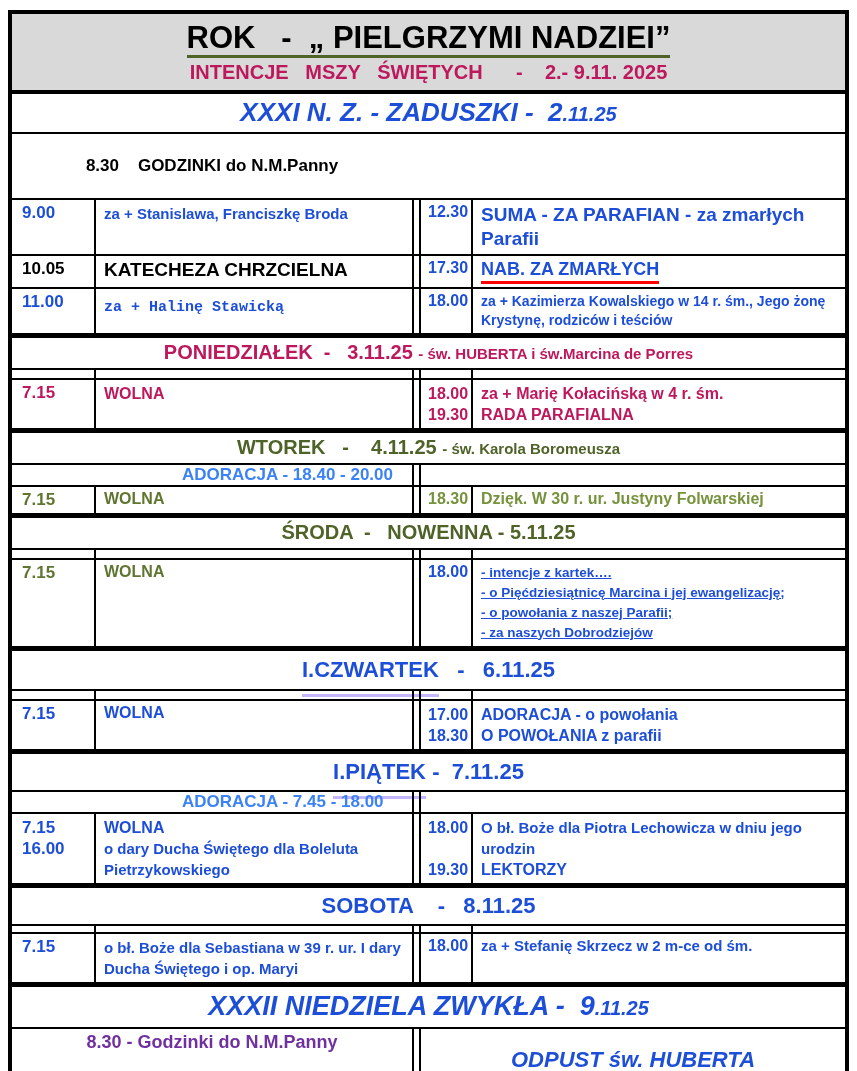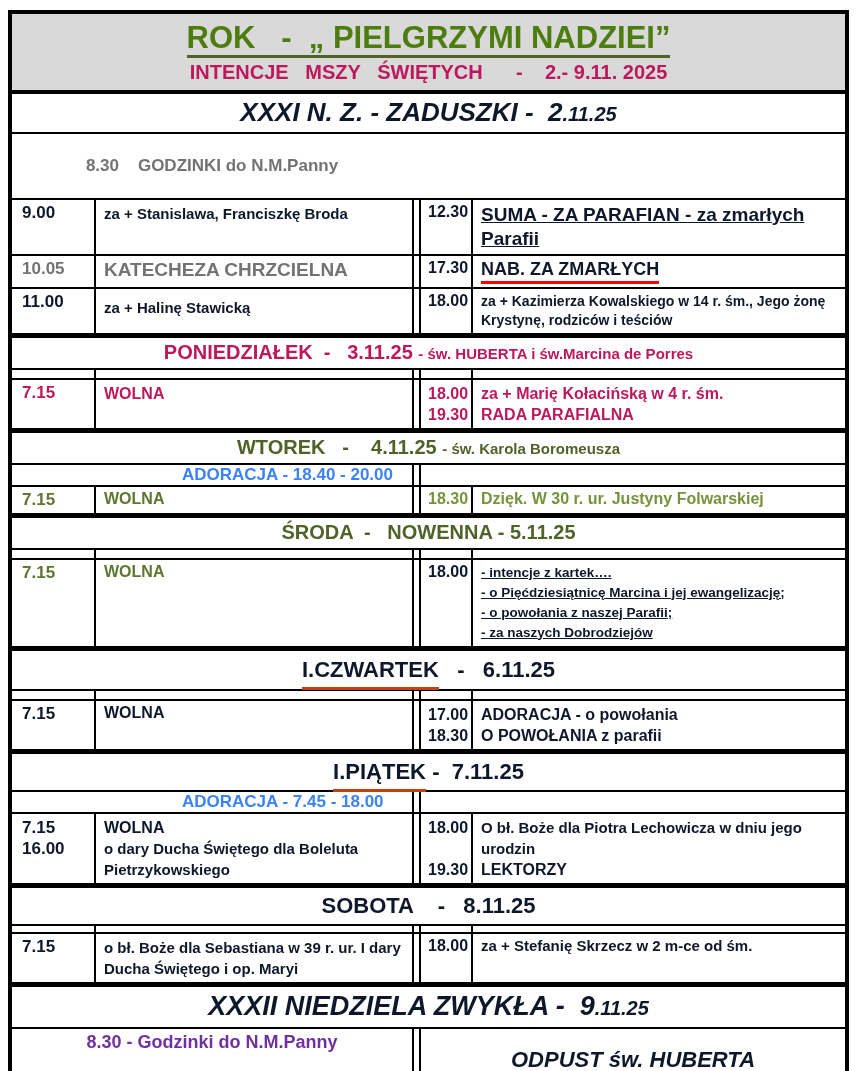--- a/index.html
+++ b/index.html
@@ -5,44 +5,44 @@
   html,body{margin:0;padding:0;background:#fff;}
   body{
     width:857px;height:1071px;
     font-family:"Liberation Sans","DejaVu Sans",sans-serif;
     font-weight:bold;
     -webkit-font-smoothing:antialiased;
   }
   .sheet{margin:10px 8px 0 8px;border:4px solid #000;background:#fff;}
 
   
-  .red{color:#0f172a}
-  .blue{color:#737373}
+  .red{color:#1d4ed8}
+  .blue{color:#000000}
   .orange{color:#be185d}
   .olive{color:#4f6228}
   .green{color:#76923c}
   .greendark{color:#5f7530}
   .lime{color:#3b82f6}
   .purple{color:#7030a0}
 
   
   .masthead{background:#d9d9d9;border-bottom:4px solid #000;text-align:center;padding:8px 0 6px 0;}
-  .m1{display:inline-block;font-size:31px;color:#4d7c0f;border-bottom:3px solid #4f6228;line-height:1.05;white-space:pre;}
+  .m1{display:inline-block;font-size:31px;color:#000000;border-bottom:3px solid #4f6228;line-height:1.05;white-space:pre;}
   .m2{display:block;font-size:20px;color:#be185d;margin-top:3px;white-space:pre;}
 
   
   .day-header{border-bottom:2px solid #000;text-align:center;padding:3px 0 4px 0;white-space:pre;}
   .bt3{border-top:3px solid #000;}
   .sunday-title{font-size:26px;font-style:italic;}
   .date-big{font-size:26px;font-style:italic;}
   .date-small{font-size:20px;font-style:italic;}
   .dh-main{font-size:20px;}
   .dh-sub{font-size:15px;}
   .dh-red-big{font-size:22px;}
-  .u-word{border-bottom:3px solid #c2410c;padding-bottom:5px;}
+  .u-word{border-bottom:3px solid #c4b5fd;padding-bottom:12px;}
 
   
   .grid-row{display:grid;grid-template-columns:84px 318px 7px 52px 1fr;border-bottom:2px solid #000;}
   .grid-row:last-child{border-bottom:none;}
   .half-row{display:grid;grid-template-columns:402px 7px 1fr;border-bottom:2px solid #000;}
   .cA{border-right:2px solid #000;padding:3px 4px 3px 10px;font-size:17px;}
   .cB{border-right:2px solid #000;padding:3px 8px;font-size:15px;}
   .cGap{border-right:2px solid #000;}
   .cC{border-right:2px solid #000;padding:3px 2px 3px 7px;font-size:16px;}
   .cD{padding:3px 8px;font-size:15px;}
@@ -79,34 +79,34 @@
 
   <div class="full-row blue godzinki1">
     <span>8.30</span><span>    </span><span>GODZINKI do N.M.Panny</span>
   </div>
 
   <div class="grid-row" style="min-height:50px;">
     <div class="cA red">9.00</div>
     <div class="cB red line">za + Stanislawa, Franciszkę Broda</div>
     <div class="cGap"></div>
     <div class="cC red">12.30</div>
-    <div class="cD red big" style="line-height:24px;text-decoration:underline;">SUMA - ZA PARAFIAN - za zmarłych Parafii</div>
+    <div class="cD red big" style="line-height:24px;">SUMA - ZA PARAFIAN - za zmarłych Parafii</div>
   </div>
 
   <div class="grid-row" style="min-height:30px;">
     <div class="cA blue">10.05</div>
     <div class="cB blue big">KATECHEZA CHRZCIELNA</div>
     <div class="cGap"></div>
     <div class="cC red">17.30</div>
     <div class="cD red" style="font-size:18px;"><span class="ul3">NAB. ZA ZMARŁYCH</span></div>
   </div>
 
   <div class="grid-row" style="min-height:42px;">
     <div class="cA red">11.00</div>
-    <div class="cB red line" style="padding-top:8px;">za + Halinę Stawicką</div>
+    <div class="cB red line" style="padding-top:8px;font-family:Liberation Mono, monospace;">za + Halinę Stawicką</div>
     <div class="cGap"></div>
     <div class="cC red">18.00</div>
     <div class="cD red small14" style="line-height:19px;">za + Kazimierza Kowalskiego w 14 r. śm., Jego żonę Krystynę, rodziców i teściów</div>
   </div>
 
   <div class="day-header bt3 orange"><span class="dh-main">PONIEDZIAŁEK  -   3.11.25 </span><span class="dh-sub">- św. HUBERTA i św.Marcina de Porres</span></div>
   <div class="grid-row spacer">
     <div class="cA"></div>
       <div class="cB"></div>
       <div class="cGap"></div>

